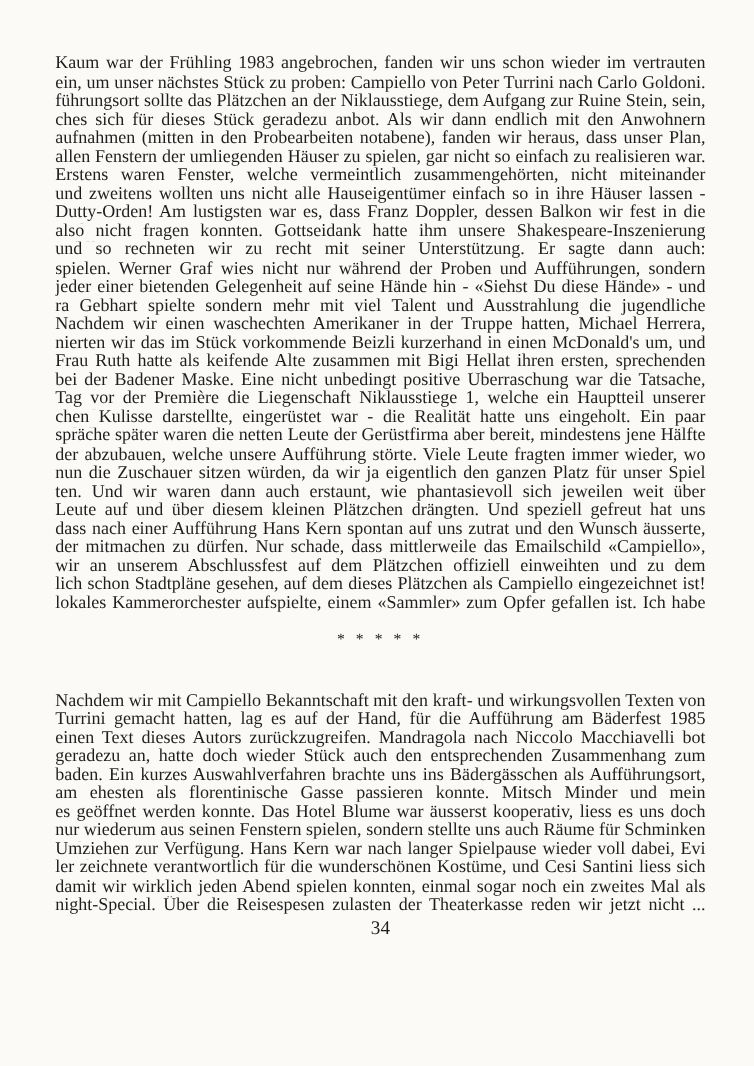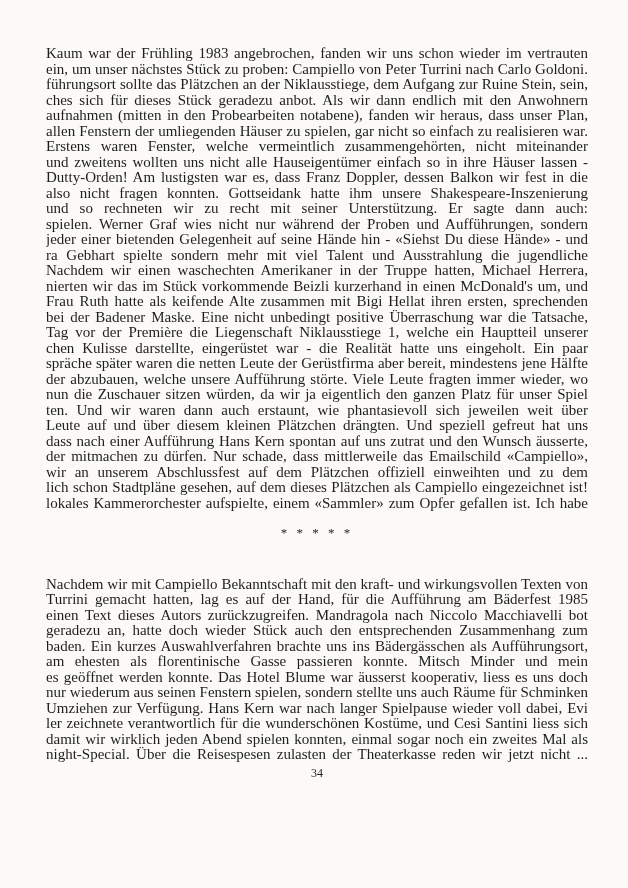--- a/index.html
+++ b/index.html
@@ -45,21 +45,21 @@
     font-size: 13px;
     letter-spacing: 3px;
     line-height: 15.5px;
   }
   .para-2 {
     margin-top: 36px;
   }
   .page-number {
     margin-top: 3px;
     text-align: center;
-    font-size: 12px;
+    font-size: 16px;
     line-height: 15px;
   }
 </style>
 </head>
 <body>
 
 <div class="page">
   <div class="text-block">
 
     <div class="para para-1 last-line-left">

